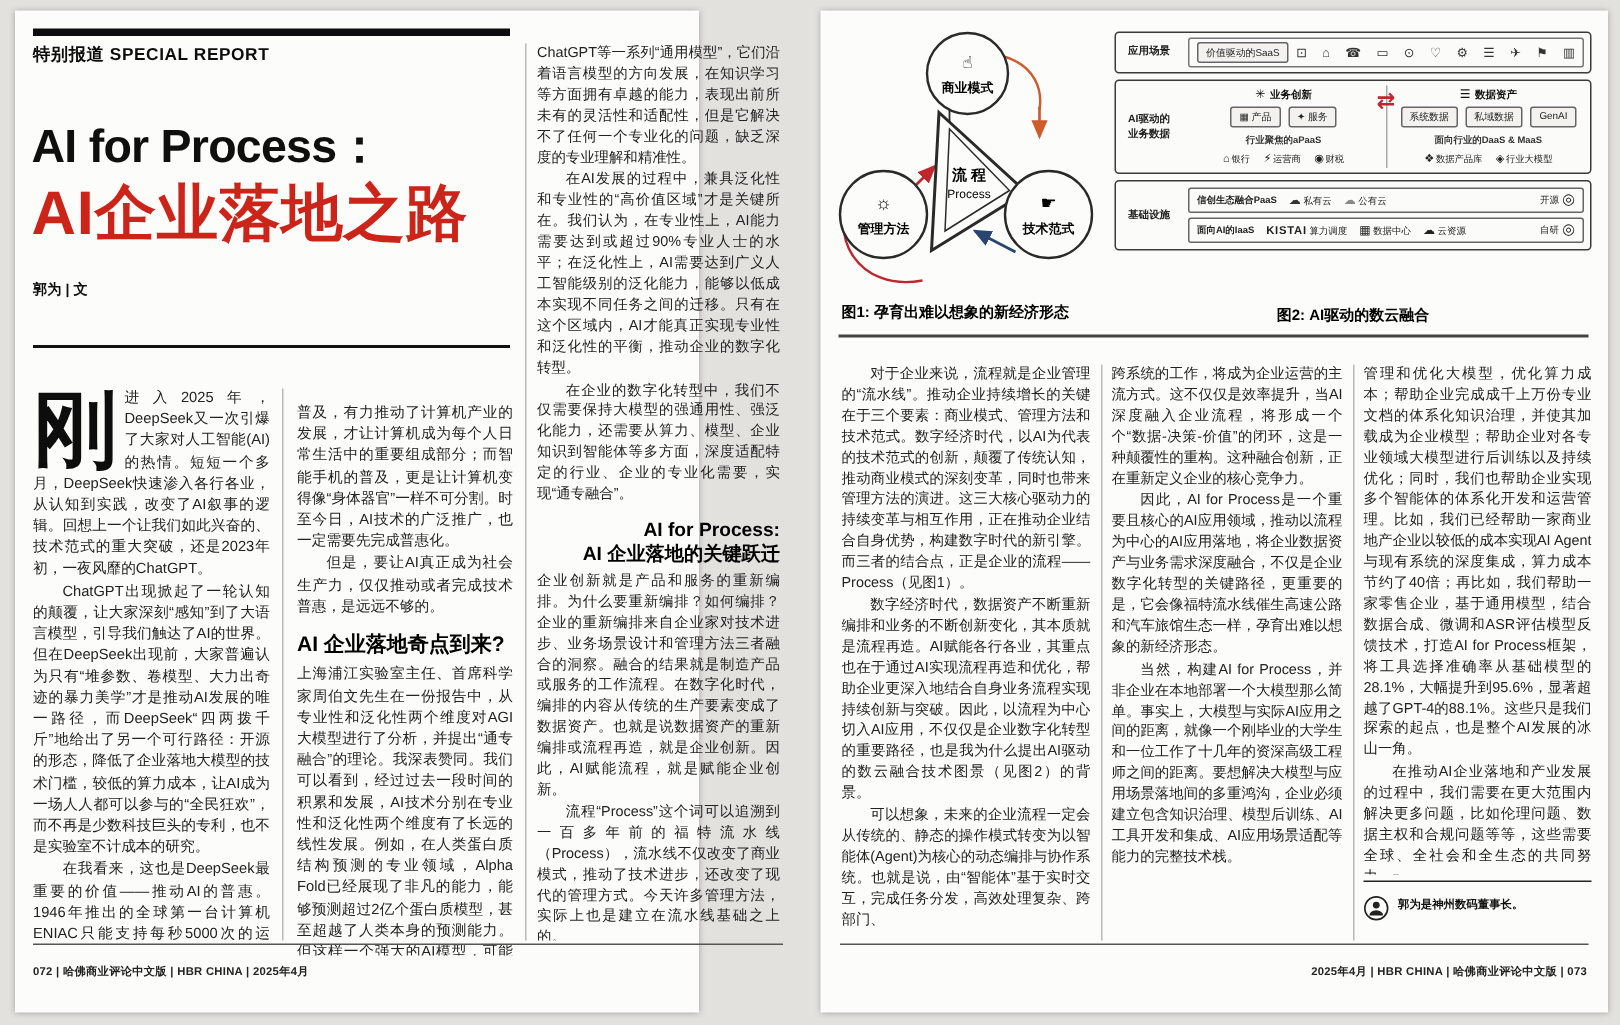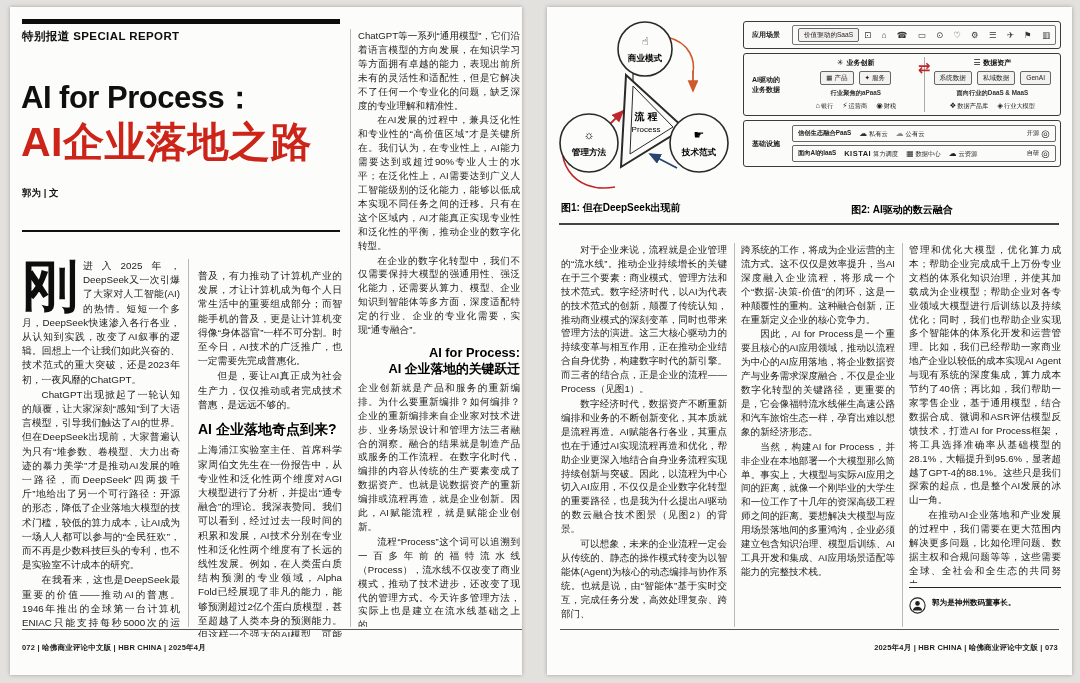--- a/index.html
+++ b/index.html
@@ -3,21 +3,21 @@
 <meta charset="utf-8">
 <style>
   html,body{margin:0;padding:0;}
   body{
     width:1080px;height:683px;position:relative;
     background:#e3e1de;
     font-family:"Liberation Sans","DejaVu Sans",sans-serif;
     color:#1d1d1d; overflow:hidden;
   }
   .page{position:absolute;top:7px;height:668px;background:#fcfcfa;box-shadow:0 0 4px rgba(0,0,0,.28);}
-  .page.left{left:10px;width:512px;}
+  .page.left{left:10px;width:456px;}
   .page.right{left:547px;width:525px;}
 
   
   .kicker-bar{position:absolute;left:12px;top:12px;width:318px;height:5px;background:#0d0d0d;}
   .kicker{position:absolute;left:12px;top:22px;font-size:11.5px;font-weight:bold;letter-spacing:.4px;color:#0d0d0d;}
   .title-en{position:absolute;left:11px;top:70px;margin:0;font-size:31px;font-weight:900;letter-spacing:-.5px;color:#0f0f0f;}
   .title-cn{position:absolute;left:11px;top:108px;margin:0;font-size:41px;font-weight:900;letter-spacing:.5px;}
   .byline{position:absolute;left:12px;top:180px;font-size:9.5px;font-weight:bold;color:#111;}
   .title-rule{position:absolute;left:12px;top:223px;width:318px;height:2px;background:#111;}
 
@@ -156,21 +156,21 @@
     <circle cx="146" cy="128" r="29" fill="#fcfcfa" stroke="#2a2a2a" stroke-width="1.6"></circle>
     <text x="92" y="30" text-anchor="middle" font-size="11">☝</text>
     <text x="92" y="46" text-anchor="middle" font-size="8.6" font-weight="bold">商业模式</text>
     <text x="36" y="124" text-anchor="middle" font-size="12">☼</text>
     <text x="36" y="140" text-anchor="middle" font-size="8.6" font-weight="bold">管理方法</text>
     <text x="146" y="124" text-anchor="middle" font-size="12">☛</text>
     <text x="146" y="140" text-anchor="middle" font-size="8.6" font-weight="bold">技术范式</text>
     <text x="93" y="105" text-anchor="middle" font-size="10" font-weight="bold">流 程</text>
     <text x="93" y="117" text-anchor="middle" font-size="8">Process</text>
   </svg>
-  <div class="fig1cap">图1: 但在DeepSeek出现前</div>
+  <div class="fig1cap">图1: 孕育出难以想象的新经济形态</div>
 
   <div class="fig2">
     <div class="f2row r1">
       <div class="f2label">应用场景</div>
       <div class="f2content">
         <span class="pill">价值驱动的SaaS</span>
         <span class="scen-icons">
           <span>⊡</span>
           <span>⌂</span>
           <span>☎</span>

